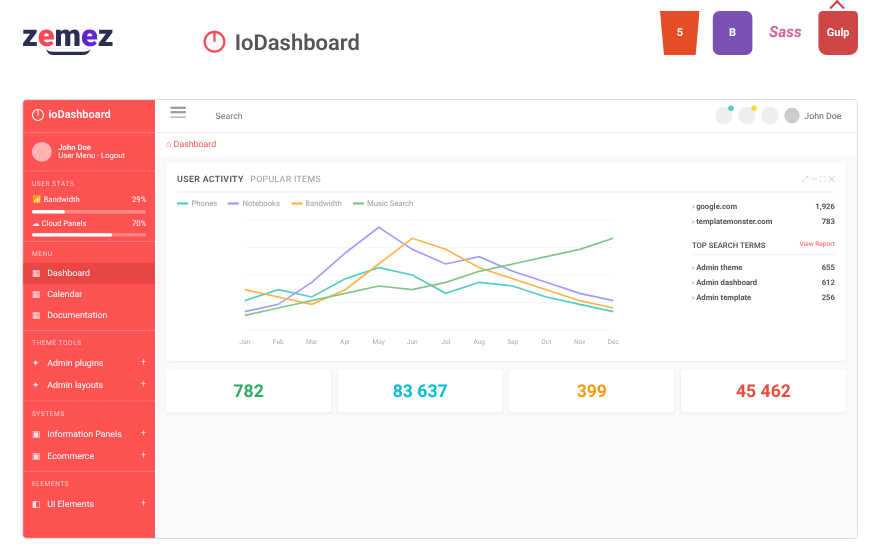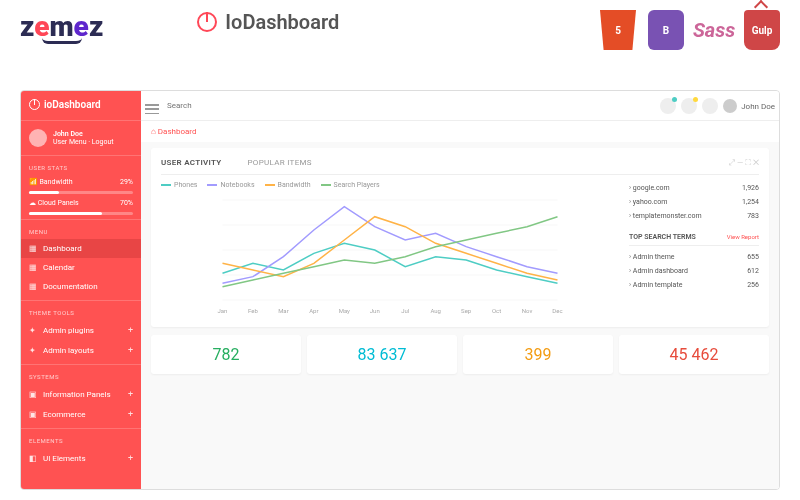--- a/index.html
+++ b/index.html
@@ -1,28 +1,28 @@
 <!DOCTYPE html>
 <html><head>
 <meta charset="utf-8">
 <style>
 *{margin:0;padding:0;box-sizing:border-box;font-family:-apple-system,BlinkMacSystemFont,"Segoe UI",Roboto,sans-serif}
 body{background:#fff;width:800px;height:500px;overflow:hidden}
-.top-bar{display:flex;align-items:flex-start;padding:10px 20px;gap:34px;height:60px}
+.top-bar{display:flex;align-items:flex-end;padding:10px 20px;gap:22px;height:60px}
 .zemez-logo{font-size:28px;font-weight:900;color:#2c2c54}
 .zemez-logo .e1{color:#ff4757}.zemez-logo .e2{color:#5f27cd}
 .zemez-smile{width:40px;height:6px;border-bottom:3px solid #2c2c54;border-radius:0 0 20px 20px;margin:-5px auto 0}
 .io-brand{display:flex;align-items:center;gap:8px;font-size:20px;font-weight:600;color:#555;margin-left:60px}
 .io-brand-icon{width:20px;height:20px;border:2px solid #ff4757;border-radius:50%;position:relative}
 .io-brand-icon::after{content:"";position:absolute;top:-2px;left:7px;width:2px;height:10px;background:#ff4757}
 .tech-icons{display:flex;gap:12px;margin-left:auto;align-items:center}
 .ti{width:36px;height:40px;display:flex;align-items:center;justify-content:center;font-size:10px;font-weight:bold;color:#fff}
 .ti-html{background:#e44d26;clip-path:polygon(0 0,100% 0,90% 100%,10% 100%)}
 .ti-boot{background:#7952b3;border-radius:6px}
-.ti-sass{color:#cc6699;font-style:italic;font-size:20px}
+.ti-sass{color:#cc6699;font-style:italic;font-size:14px}
 .ti-gulp{background:#cf4647;border-radius:4px 4px 8px 8px;position:relative}
 .ti-gulp::before{content:"";position:absolute;top:-8px;left:12px;width:8px;height:8px;border-top:2px solid #cf4647;border-right:2px solid #cf4647;transform:rotate(-45deg)}
 .app-frame{margin:30px 20px 0;background:#f5f5f5;border:1px solid #ddd;border-radius:4px;height:400px;overflow:hidden;display:flex;font-size:9px}
 .sidebar{width:120px;background:#ff5252;color:#fff;padding:8px 0;overflow:hidden}
 .sb-brand{display:flex;align-items:center;gap:4px;padding:0 8px 6px;font-size:10px;font-weight:600}
 .sb-brand-icon{width:11px;height:11px;border:1.5px solid #fff;border-radius:50%;position:relative}
 .sb-brand-icon::after{content:"";position:absolute;top:-1px;left:4px;width:1px;height:6px;background:#fff}
 .sidebar hr{border:none;border-top:1px solid rgba(255,255,255,0.2);margin:4px 0}
 .sb-user{display:flex;align-items:center;gap:6px;padding:4px 8px}
 .sb-avatar{width:18px;height:18px;border-radius:50%;background:#ffb3b3}
@@ -31,53 +31,53 @@
 .sb-section{padding:4px 8px;font-size:6px;opacity:0.7;text-transform:uppercase;letter-spacing:0.5px}
 .sb-stat{padding:3px 8px;font-size:7px;display:flex;justify-content:space-between}
 .sb-bar{height:3px;background:rgba(255,255,255,0.3);margin:2px 8px;border-radius:2px}
 .sb-bar-fill{height:100%;background:#fff;border-radius:2px}
 .sb-item{padding:5px 8px;font-size:8px;display:flex;align-items:center;justify-content:space-between;cursor:pointer}
 .sb-item.active{background:#e84545}
 .sb-item-left{display:flex;align-items:center;gap:5px}
 .sb-icon{width:9px;height:9px;opacity:0.85}
 .sb-plus{font-size:9px;opacity:0.8}
 .main{flex:1;display:flex;flex-direction:column;background:#fff}
-.topbar{display:flex;align-items:flex-end;padding:6px 4px;border-bottom:1px solid #eee;gap:4px}
+.topbar{display:flex;align-items:flex-start;padding:6px 14px;border-bottom:1px solid #eee;gap:23px}
 .menu-btn{width:14px;height:10px;display:flex;flex-direction:column;justify-content:space-between;cursor:pointer}
 .menu-btn span{height:1.5px;background:#999}
 .search{flex:1;font-size:8px;color:#999;padding:4px}
 .top-icons{display:flex;gap:5px;align-items:center}
 .top-icon{width:16px;height:16px;border-radius:50%;background:#eee;position:relative;cursor:pointer}
 .top-icon .dot{position:absolute;top:-1px;right:-1px;width:5px;height:5px;border-radius:50%}
 .top-user{display:flex;align-items:center;gap:4px;font-size:8px;color:#666}
 .top-user-av{width:14px;height:14px;border-radius:50%;background:#ccc}
 .breadcrumb{padding:6px 10px;font-size:8px;color:#ff5252}
 .breadcrumb::before{content:"⌂ ";}
 .content{padding:6px 10px;background:#f9f9f9;flex:1}
 .card{background:#fff;padding:10px;border-radius:3px;box-shadow:0 1px 2px rgba(0,0,0,0.05)}
 .tabs{display:flex;gap:14px;border-bottom:1px solid #eee;padding-bottom:6px;margin-bottom:6px;justify-content:space-between}
-.tabs-left{display:flex;gap:26px}
+.tabs-left{display:flex;gap:6px}
 .tab{font-size:8px;color:#999;cursor:pointer;text-transform:uppercase;letter-spacing:0.3px}
 .tab.active{color:#555;font-weight:600}
 .card-tools{display:flex;gap:6px;font-size:8px;color:#ccc}
 .chart-area{display:flex;gap:25px}
 .chart-left{flex:1}
 .legend{display:flex;gap:10px;font-size:7px;color:#999;margin-bottom:6px}
 .legend-item{display:flex;align-items:center;gap:3px}
 .legend-dot{width:10px;height:2px}
 .chart-svg{width:100%;height:120px}
 .chart-right{width:130px;font-size:7px}
 .side-panel{margin-bottom:10px}
 .side-head{display:flex;justify-content:space-between;font-weight:600;color:#555;padding-bottom:4px;border-bottom:1px solid #eee;margin-bottom:4px}
 .side-head a{color:#ff5252;font-weight:normal;font-size:6px}
 .side-row{display:flex;justify-content:space-between;padding:3px 0;color:#777}
-.side-row span:last-child{color:#555;font-weight:400}
+.side-row span:last-child{color:#555;font-weight:700}
 .stats-row{display:flex;gap:6px;margin-top:8px}
 .stat-card{flex:1;background:#fff;padding:10px 8px;border-radius:3px;text-align:center;box-shadow:0 1px 2px rgba(0,0,0,0.05)}
-.stat-val{font-size:16px;font-weight:400}
+.stat-val{font-size:16px;font-weight:700}
 .c-green{color:#27ae60}.c-blue{color:#00bcd4}.c-orange{color:#f39c12}.c-red{color:#e74c3c}
 </style>
 </head>
 <body>
 
 <div class="top-bar">
   <div>
     <span class="zemez-logo">z<span class="e1">e</span>m<span class="e2">e</span>z</span>
     <div class="zemez-smile"></div>
   </div>
@@ -228,21 +228,21 @@
               <div class="legend-item">
                   <span class="legend-dot" style="background:#a29bfe"></span>
                   <span>Notebooks</span>
                 </div>
               <div class="legend-item">
                   <span class="legend-dot" style="background:#ffb347"></span>
                   <span>Bandwidth</span>
                 </div>
               <div class="legend-item">
                   <span class="legend-dot" style="background:#81c784"></span>
-                  <span>Search Players</span>
+                  <span>Music Search</span>
                 </div>
             </div>
             <svg class="chart-svg" viewBox="0 0 360 120" id="chart">
                 <line x1="20" y1="105" x2="355" y2="105" stroke="#eee" stroke-width="0.5"></line>
                 <line x1="20" y1="80" x2="355" y2="80" stroke="#eee" stroke-width="0.5"></line>
                 <line x1="20" y1="55" x2="355" y2="55" stroke="#eee" stroke-width="0.5"></line>
                 <line x1="20" y1="30" x2="355" y2="30" stroke="#eee" stroke-width="0.5"></line>
                 <line x1="20" y1="5" x2="355" y2="5" stroke="#eee" stroke-width="0.5"></line>
                 <polyline points="20,78.33333333333334 50.45454545454545,68.33333333333333 80.9090909090909,75 111.36363636363636,58.333333333333336 141.8181818181818,48.333333333333336 172.27272727272725,55 202.72727272727272,71.66666666666667 233.1818181818182,61.666666666666664 263.6363636363636,65 294.09090909090907,75 324.5454545454545,81.66666666666666 355,88.33333333333334" fill="none" stroke="#4ecdc4" stroke-width="1.5"></polyline>
                 <polyline points="20,88.33333333333334 50.45454545454545,81.66666666666666 80.9090909090909,61.666666666666664 111.36363636363636,35 141.8181818181818,11.666666666666664 172.27272727272725,31.66666666666667 202.72727272727272,45 233.1818181818182,38.333333333333336 263.6363636363636,51.666666666666664 294.09090909090907,61.666666666666664 324.5454545454545,71.66666666666667 355,78.33333333333334" fill="none" stroke="#a29bfe" stroke-width="1.5"></polyline>
@@ -262,24 +262,20 @@
                 <text x="355" y="118" font-size="6" fill="#aaa" text-anchor="middle">Dec</text>
               </svg>
           </div>
           <div class="chart-right">
             <div class="side-panel">
               <div class="side-row">
                   <span>› <span>google.com</span></span>
                   <span>1,926</span>
                 </div>
               <div class="side-row">
-                  <span>› <span>yahoo.com</span></span>
-                  <span>1,254</span>
-                </div>
-              <div class="side-row">
                   <span>› <span>templatemonster.com</span></span>
                   <span>783</span>
                 </div>
             </div>
             <div class="side-panel">
               <div class="side-head">
                   <span>TOP SEARCH TERMS</span>
                   <a>View Report</a>
                 </div>
               <div class="side-row">

